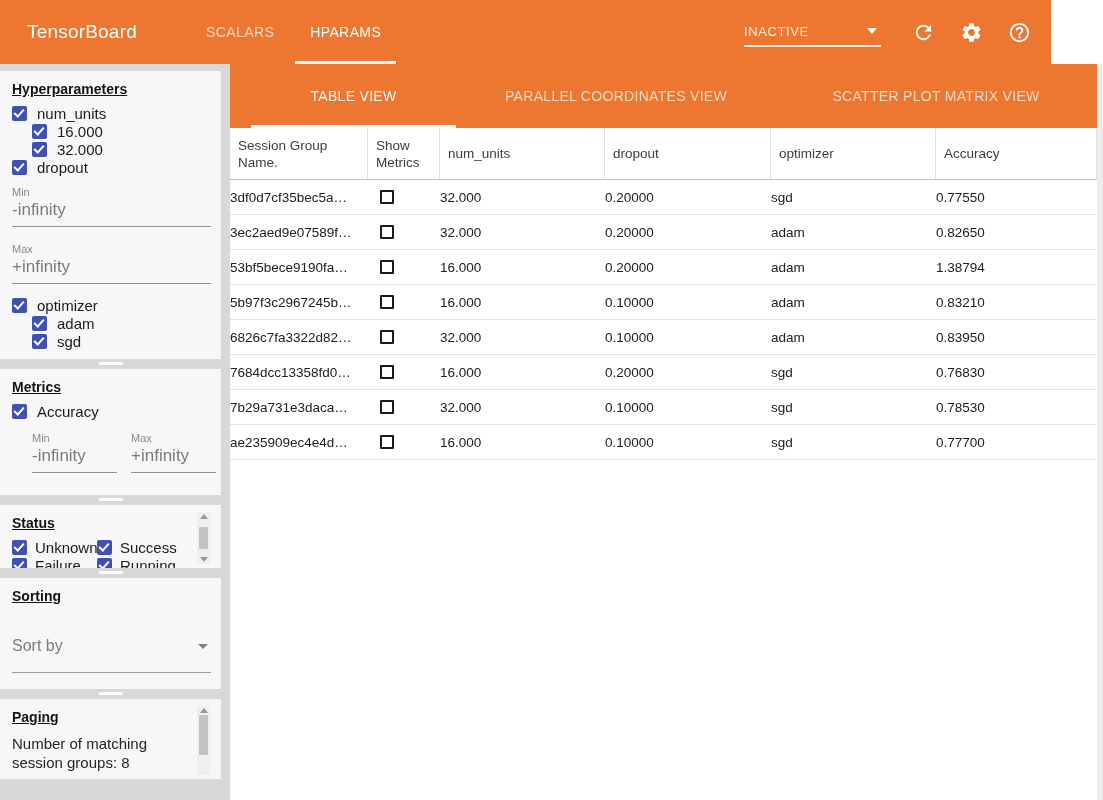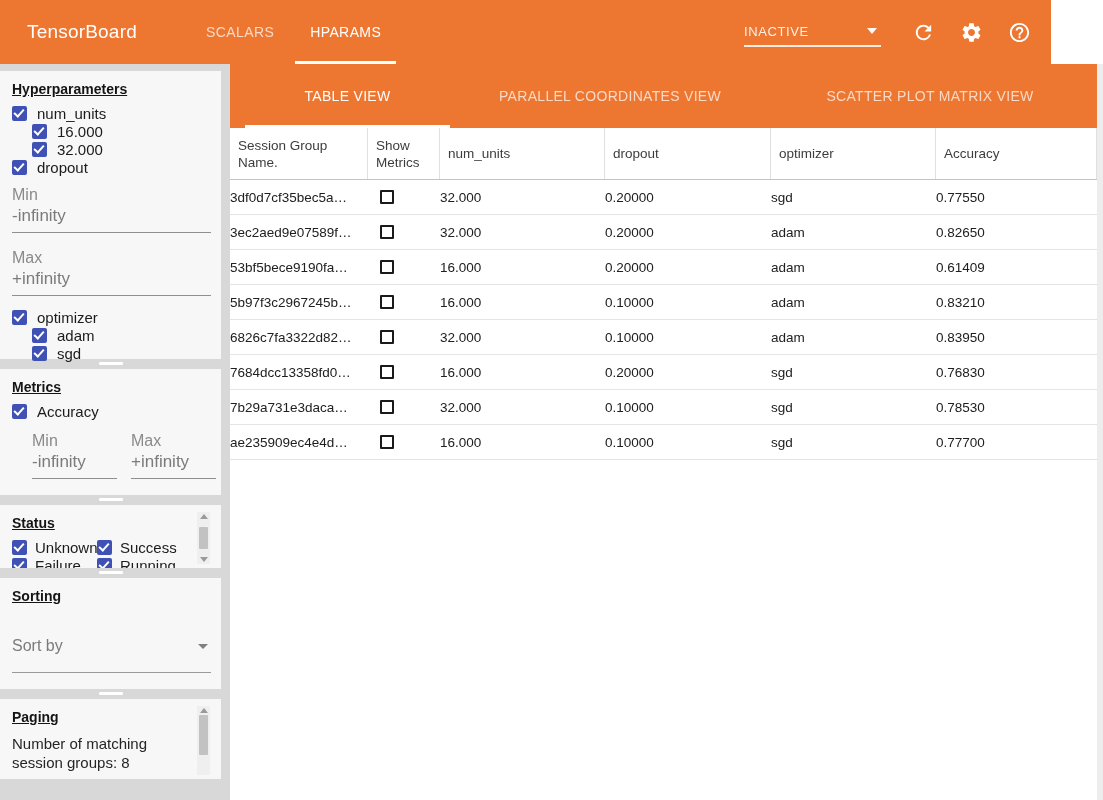--- a/index.html
+++ b/index.html
@@ -37,21 +37,21 @@
   .gap{position:relative;height:10px}
   .gap::after{content:"";position:absolute;top:3px;left:99px;width:24px;height:3px;background:#fff;border-radius:1px}
   .heading{margin:4px 0 6px;font-size:14px;font-weight:700;color:#141414;text-decoration:underline;line-height:17px}
   .cb-row{display:flex;align-items:center;gap:10px;height:18px}
   .cb-row.indent{margin-left:20px}
   .cbx{flex:none;width:15px;height:15px;background:var(--indigo);border-radius:2px;position:relative;cursor:pointer}
   .cbx::after{content:"";position:absolute;left:4px;top:1px;width:4px;height:8px;border:solid #fff;border-width:0 2px 2px 0;transform:rotate(42deg)}
   .cb-label{font-size:15px;color:#1b1b1b;white-space:nowrap}
   .field{margin-top:10px;width:199px}
   .field.maxgap{margin-top:16px}
-  .f-label{font-size:16px;color:#8a8a8a}
+  .f-label{font-size:11px;color:#8a8a8a}
   .f-value{font-size:17px;color:#7b7b7b;padding:2px 0 6px;border-bottom:1px solid #8f8f8f}
   .optim-list{margin-top:12px}
   .field-row{display:flex;gap:14px;margin-left:20px;margin-top:12px}
   .field-row .field{margin-top:0}
   .field-row .field.small{width:85px}
   .status-grid{display:grid;grid-template-columns:85px auto;width:190px}
   .status-grid .cb-row{gap:8px}
   .mini-scroll{position:absolute;right:11px;top:7px;bottom:4px;width:13px;background:#efefef;display:flex;flex-direction:column;align-items:center;justify-content:space-between;padding:2px 0}
   .sb-arrow{width:0;height:0;border-left:4px solid transparent;border-right:4px solid transparent}
   .sb-arrow.up{border-bottom:5px solid #9a9a9a}
@@ -61,21 +61,21 @@
   .p-page .sb-thumb{height:40px;margin-top:2px}
   .p-page .mini-scroll{justify-content:flex-start}
   .select{position:relative;width:199px;border-bottom:1px solid #9a9a9a;padding-bottom:17px;color:#7b7b7b;font-size:16px;cursor:pointer}
   .select .sel-arrow{position:absolute;right:3px;top:7px;width:0;height:0;border-left:5px solid transparent;border-right:5px solid transparent;border-top:5px solid #808080}
   .sel-1{margin-top:32px}
   .sel-2{margin-top:36px}
   .page-text{margin-top:8px;width:182px;font-size:15px;line-height:19px;color:#252525}
 
   
   .main{position:absolute;top:64px;left:230px;width:873px;height:736px;background:#fff}
-  .view-tabs{height:64px;background:var(--orange);display:flex;padding-left:15px}
+  .view-tabs{height:64px;background:var(--orange);display:flex;padding-left:21px}
   .view-tab{position:relative;display:flex;align-items:center;justify-content:center;font-size:14px;font-weight:500;letter-spacing:.3px;color:rgba(255,255,255,.72);cursor:pointer;text-align:center}
   .view-tab:nth-child(1){width:205px}
   .view-tab:nth-child(2){width:320px}
   .view-tab:nth-child(3){width:320px}
   .view-tab.active{color:#fff}
   .view-tab.active::after{content:"";position:absolute;left:0;right:0;bottom:0;height:3px;background:#fff}
   .thead{display:flex;height:52px;border-bottom:1px solid #c4c4c4;margin-right:6px;background:#fff}
   .th{display:flex;align-items:center;padding-left:8px;padding-right:6px;font-size:13.5px;line-height:17px;color:#3d3d3d;border-right:1px solid #e0e0e0;cursor:pointer}
   .c0{width:138px}.c1{width:72px}.c2{width:165px}.c3{width:166px}.c4{width:165px}.c5{width:161px}
   .tr{display:flex;align-items:center;height:35px;border-bottom:1px solid #e4e4e4;margin-right:6px;font-size:13.5px;color:#202020;background:#fff}
@@ -284,21 +284,21 @@
           <div class="td c5">0.82650</div>
         </div>
         <div class="tr">
           <div class="td c0">53bf5bece9190fa…</div>
           <div class="td c1">
             <span class="cbx-empty"></span>
           </div>
           <div class="td c2">16.000</div>
           <div class="td c3">0.20000</div>
           <div class="td c4">adam</div>
-          <div class="td c5">0.61409</div>
+          <div class="td c5">1.38794</div>
         </div>
         <div class="tr">
           <div class="td c0">5b97f3c2967245b…</div>
           <div class="td c1">
             <span class="cbx-empty"></span>
           </div>
           <div class="td c2">16.000</div>
           <div class="td c3">0.10000</div>
           <div class="td c4">adam</div>
           <div class="td c5">0.83210</div>

